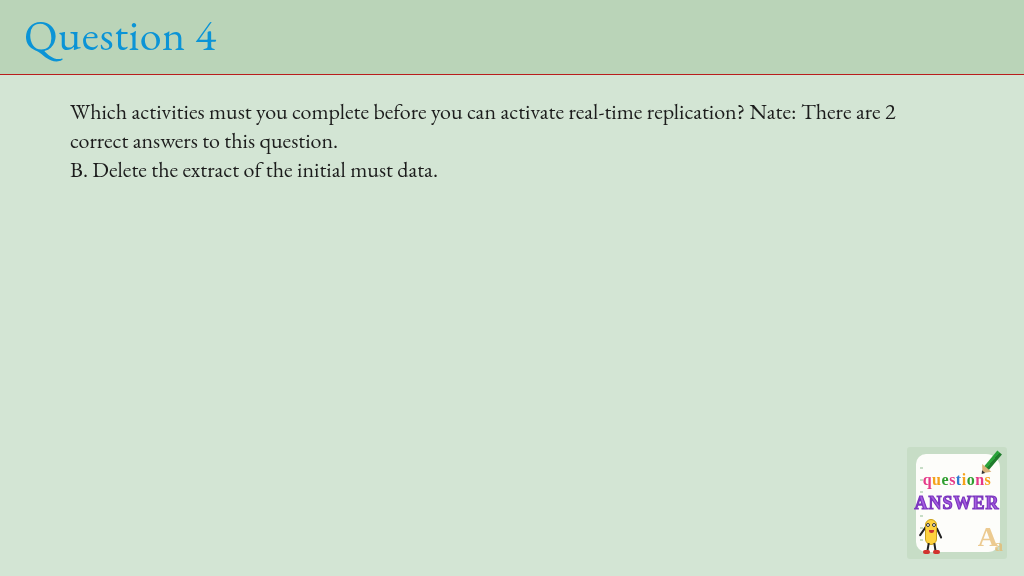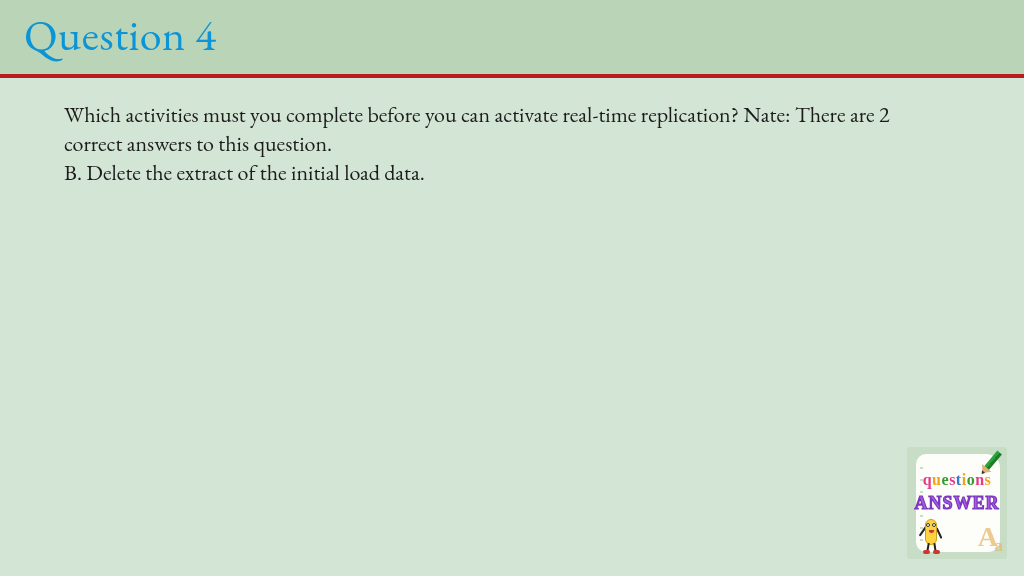--- a/index.html
+++ b/index.html
@@ -4,33 +4,34 @@
 <style>
   * { margin: 0; padding: 0; box-sizing: border-box; }
   html, body { width: 1024px; height: 576px; overflow: hidden; }
   body {
     font-family: Garamond, "EB Garamond", "Adobe Garamond Pro", Georgia, serif;
     background: #d3e5d4;
   }
   .header {
     background: #bad4b8;
     padding: 6px 0 11px 24px;
-    border-bottom: 4px solid #b91c1c;
+    border-bottom: 1px solid #b91c1c;
   }
   .title {
     color: #0b94d6;
     font-size: 44px;
     font-weight: 400;
     letter-spacing: 0.5px;
   }
   .content {
     padding: 22px 74px 0 64px;
     color: #1c1c1c;
     font-size: 22px;
     line-height: 1.32;
+    margin-left: 6px;
   }
   .content p { margin: 0; }
   .badge {
     position: absolute;
     right: 17px;
     bottom: 17px;
     width: 100px;
     height: 112px;
     background: #c7ddc6;
     border-radius: 3px;
@@ -124,21 +125,21 @@
 </style>
 </head>
 <body>
 
 <div class="header">
   <div class="title">Question 4</div>
 </div>
 
 <div class="content">
   <p>Which activities must you complete before you can activate real-time replication? Nate: There are 2 correct answers to this question.</p>
-  <p>B. Delete the extract of the initial load data.</p>
+  <p>B. Delete the extract of the initial must data.</p>
 </div>
 
 <div class="badge">
   <div class="paper"></div>
   <div class="pencil">
     <div class="body"></div>
       <div class="tip"></div>
       <div class="lead"></div>
   </div>
   <div class="q-word">

